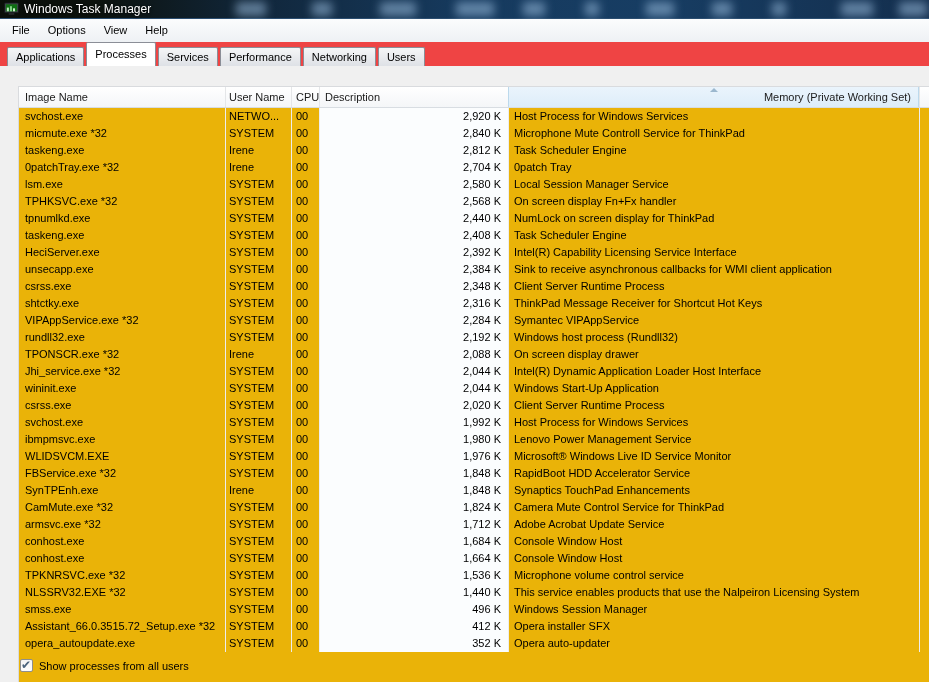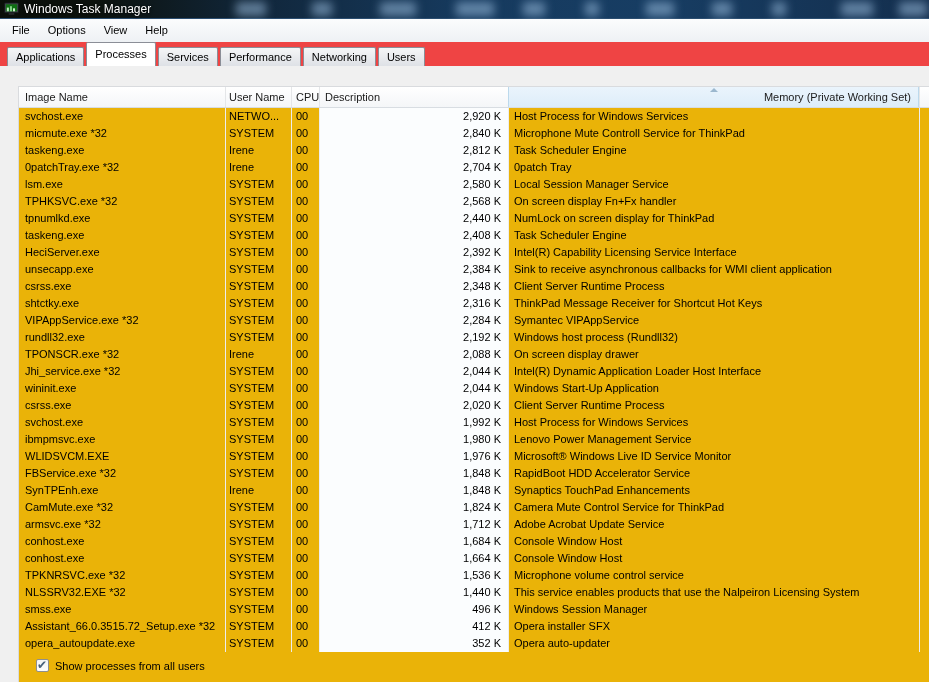--- a/index.html
+++ b/index.html
@@ -64,21 +64,21 @@
   .trow{display:grid;grid-template-columns:206px 66px 28px 189px 411px 1fr;height:17px;}
   .cell{font-size:11px;line-height:17px;overflow:hidden;white-space:nowrap;color:#000;box-sizing:border-box;}
   .cell + .cell{border-left:1px solid #ededee;}
   .cell.c0{padding-left:6px;}
   .cell.c1{padding-left:3px;}
   .cell.c2{padding-left:4px;}
   .cell.c3{text-align:right;padding-right:7px;background:#fbfdfe;}
   .cell.c4{padding-left:5px;}
 
   
-  .footer{position:absolute;left:36px;top:593px;display:flex;align-items:center;gap:6px;}
+  .footer{position:absolute;left:20px;top:593px;display:flex;align-items:center;gap:6px;}
   .checkbox{position:relative;width:13px;height:13px;box-sizing:border-box;border:1px solid #8e8f8f;
     border-radius:2px;background:linear-gradient(#f4f4f4,#fdfdfd);cursor:default;}
   .checkbox.checked::after{content:"\2714";position:absolute;left:0;top:-2px;
     font-size:12px;color:#4a637c;}
   .checkbox-label{font-size:11px;color:#000;}
 </style>
 </head>
 <body>
 
 <div class="window">

